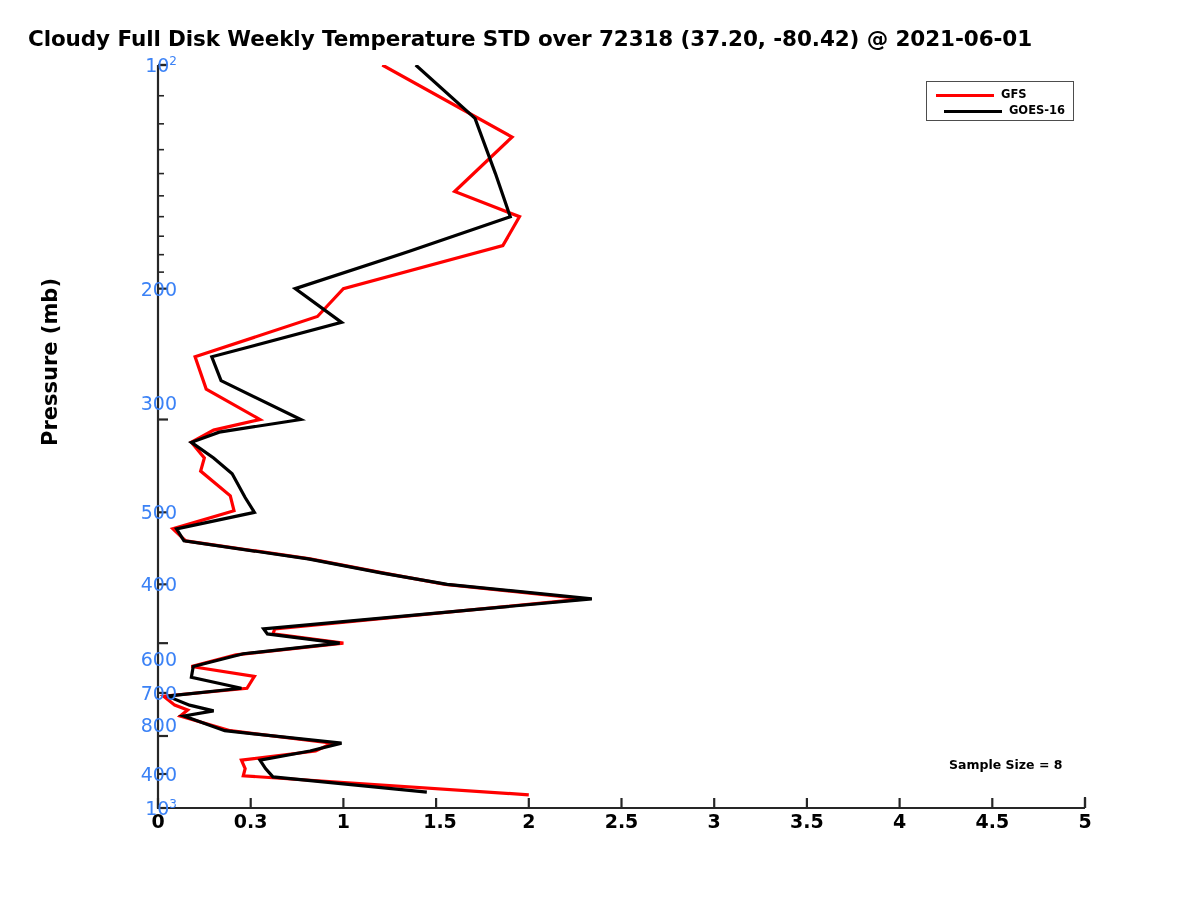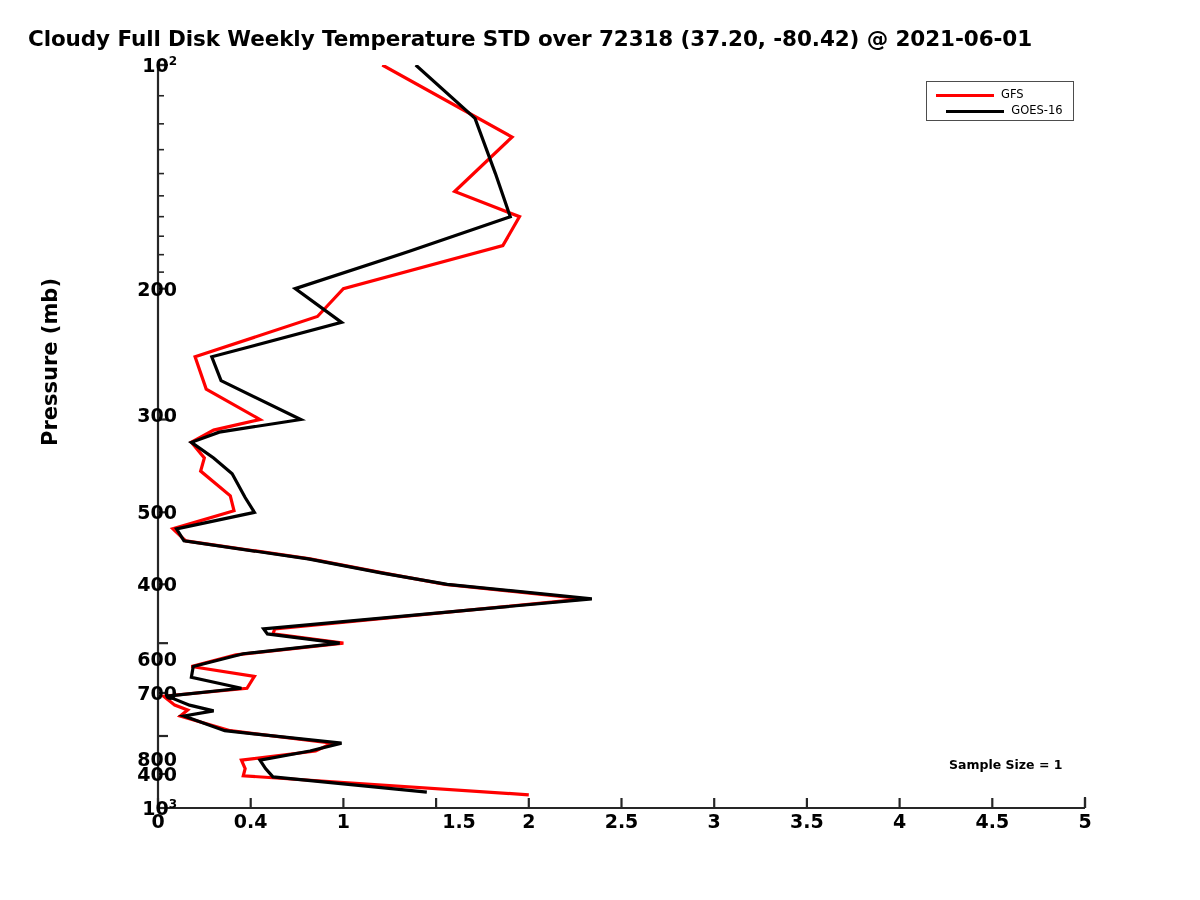--- a/index.html
+++ b/index.html
@@ -39,21 +39,21 @@
   }
   .tick-x{
     position:absolute;
     font-size:19px;font-weight:bold;color:#000;
     transform:translateX(-50%);
     top:810px;
     white-space:nowrap;
   }
   .tick-y{
     position:absolute;
-    font-size:19px;font-weight:bold;color:#000000;
+    font-size:19px;font-weight:normal;color:#3b82f6;
     right:1052px;
     transform:translateY(-50%);
     white-space:nowrap;
     text-align:right;
   }
   .tick-y sup{font-size:12px;vertical-align:super;}
   #legend{
     position:absolute;
     left:926px;top:81px;
     width:148px;height:40px;
@@ -65,21 +65,21 @@
     position:absolute;
     left:0;width:100%;height:18px;
     display:flex;align-items:center;
   }
   .legend-line{
     display:inline-block;
     width:58px;height:0;
     margin-left:9px;margin-right:7px;
     border-top-style:solid;
   }
-  .legend-text{font-size:11.5px;font-weight:normal;color:#000;line-height:1;}
+  .legend-text{font-size:11.5px;font-weight:bold;color:#000;line-height:1;}
   #sample-size{
     position:absolute;
     left:949px;top:757px;
     font-size:12.5px;font-weight:bold;color:#000;
     white-space:nowrap;
   }
 </style>
 </head>
 <body>
 
@@ -136,36 +136,36 @@
       <div class="legend-row" style="top: 4px;">
         <span class="legend-line" style="border-top-color: rgb(255, 0, 0); border-top-width: 3px;"></span>
         <span class="legend-text">GFS</span>
       </div>
       <div class="legend-row" style="top: 20px; justify-content: center;">
         <span class="legend-line" style="border-top-color: rgb(0, 0, 0); border-top-width: 3px;"></span>
         <span class="legend-text">GOES-16</span>
       </div>
     </div>
 
-  <div id="sample-size">Sample Size = 1</div>
+  <div id="sample-size">Sample Size = 8</div>
 
 <div class="tick-x" style="left: 158px;">0</div>
-    <div class="tick-x" style="left: 250.7px;">0.4</div>
+    <div class="tick-x" style="left: 250.7px;">0.3</div>
     <div class="tick-x" style="left: 343.4px;">1</div>
-    <div class="tick-x" style="left: 459px; text-align: right;">1.5</div>
+    <div class="tick-x" style="left: 440px; text-align: right;">1.5</div>
     <div class="tick-x" style="left: 528.8px;">2</div>
     <div class="tick-x" style="left: 621.5px;">2.5</div>
     <div class="tick-x" style="left: 714.2px;">3</div>
     <div class="tick-x" style="left: 806.9px;">3.5</div>
     <div class="tick-x" style="left: 899.6px;">4</div>
     <div class="tick-x" style="left: 992.3px;">4.5</div>
     <div class="tick-x" style="left: 1085px;">5</div>
     <div class="tick-y" style="top: 65px;">10<sup>2</sup></div>
     <div class="tick-y" style="top: 288.665px;">200</div>
-    <div class="tick-y" style="top: 415px;">300</div>
+    <div class="tick-y" style="top: 403px;">300</div>
     <div class="tick-y" style="top: 512.331px;">500</div>
     <div class="tick-y" style="top: 584.335px;">400</div>
     <div class="tick-y" style="top: 643.166px; margin-top: 16px;">600</div>
     <div class="tick-y" style="top: 692.908px;">700</div>
-    <div class="tick-y" style="top: 759px; margin-left: 10px;">800</div>
+    <div class="tick-y" style="top: 725px; margin-left: 10px;">800</div>
     <div class="tick-y" style="top: 774.002px;">400</div>
     <div class="tick-y" style="top: 808px;">10<sup>3</sup></div>
   </div>
 
 </body></html>

